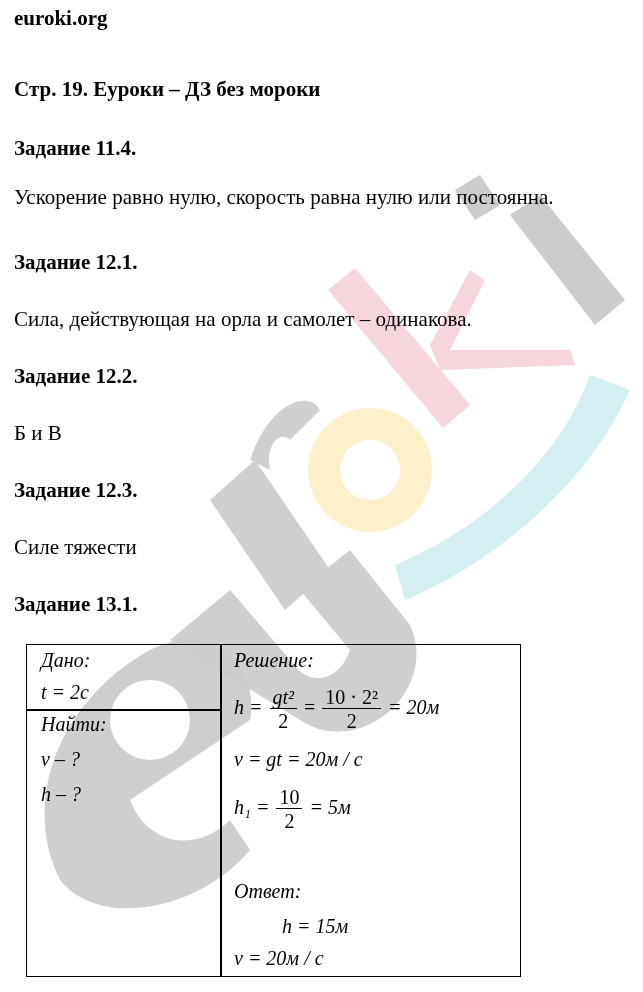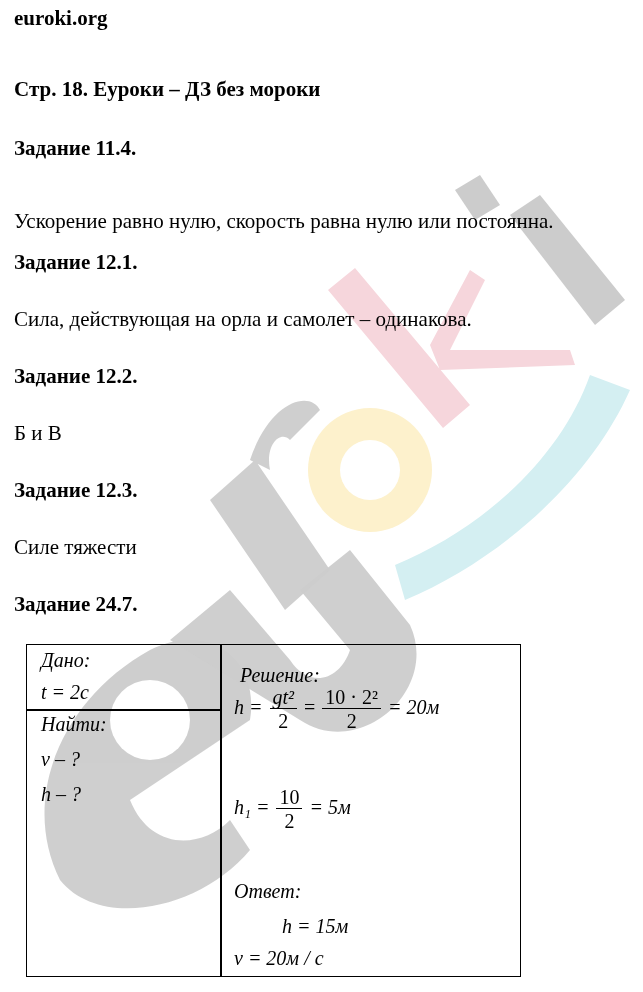--- a/index.html
+++ b/index.html
@@ -117,62 +117,63 @@
   <path d="M328 290 L 355 268 L 470 405 L 443 428 Z M 470 270 L 485 280 L 450 350 L 570 350 L 575 365 L 440 370 L 430 345 Z" fill="#f6d6dc"></path>
 
   <path d="M510 215 L 540 195 L 625 300 L 595 325 Z" fill="#cccccc"></path>
   <path d="M455 190 L 480 175 L 500 205 L 475 220 Z" fill="#cccccc"></path>
 
   <path d="M590 375 L 630 390 C 590 480, 500 560, 405 600 L 395 565 C 480 530, 560 460, 590 375 Z" fill="#d4eff2"></path>
 </svg>
 
 <div class="content">
   <div class="site">euroki.org</div>
-  <div class="heading" style="top:77px;">Стр. 18. Еуроки – ДЗ без мороки</div>
+  <div class="heading" style="top:77px;">Стр. 19. Еуроки – ДЗ без мороки</div>
 
   <div class="heading" style="top:136px;">Задание 11.4.</div>
-  <div class="text" style="top:209px;">Ускорение равно нулю, скорость равна нулю или постоянна.</div>
+  <div class="text" style="top:185px;">Ускорение равно нулю, скорость равна нулю или постоянна.</div>
 
   <div class="heading" style="top:250px;">Задание 12.1.</div>
   <div class="text" style="top:307px;">Сила, действующая на орла и самолет – одинакова.</div>
 
   <div class="heading" style="top:364px;">Задание 12.2.</div>
   <div class="text" style="top:421px;">Б и В</div>
 
   <div class="heading" style="top:478px;">Задание 12.3.</div>
   <div class="text" style="top:535px;">Силе тяжести</div>
 
-  <div class="heading" style="top:592px;">Задание 24.7.</div>
+  <div class="heading" style="top:592px;">Задание 13.1.</div>
 
   <div class="sol-table">
     <div class="col-divider"></div>
     <div class="row-divider"></div>
 
     <div class="math it" style="left:14px; top:4px;">Дано:</div>
     <div class="math it" style="left:14px; top:36px;">t = 2c</div>
     <div class="math it" style="left:14px; top:68px;">Найти:</div>
     <div class="math it" style="left:14px; top:103px;">v – ?</div>
     <div class="math it" style="left:14px; top:138px;">h – ?</div>
 
-    <div class="math it" style="left:213px; top:4px;margin-top:15px;">Решение:</div>
+    <div class="math it" style="left:207px; top:4px;">Решение:</div>
 
     <div class="math" style="left:207px; top:32px;">
       <span class="it">h =</span>
       <span class="frac">
         <span class="num it">gt²</span>
         <span class="den">2</span>
       </span>
       <span>=</span>
       <span class="frac">
         <span class="num">10 · 2²</span>
         <span class="den">2</span>
       </span>
       <span class="it">= 20м</span>
     </div>
 
+    <div class="math it" style="left:207px; top:103px;">v = gt = 20м / c</div>
 
     <div class="math" style="left:207px; top:132px;">
       <span class="it">h₁ =</span>
       <span class="frac">
         <span class="num">10</span>
         <span class="den">2</span>
       </span>
       <span class="it">= 5м</span>
     </div>
 

